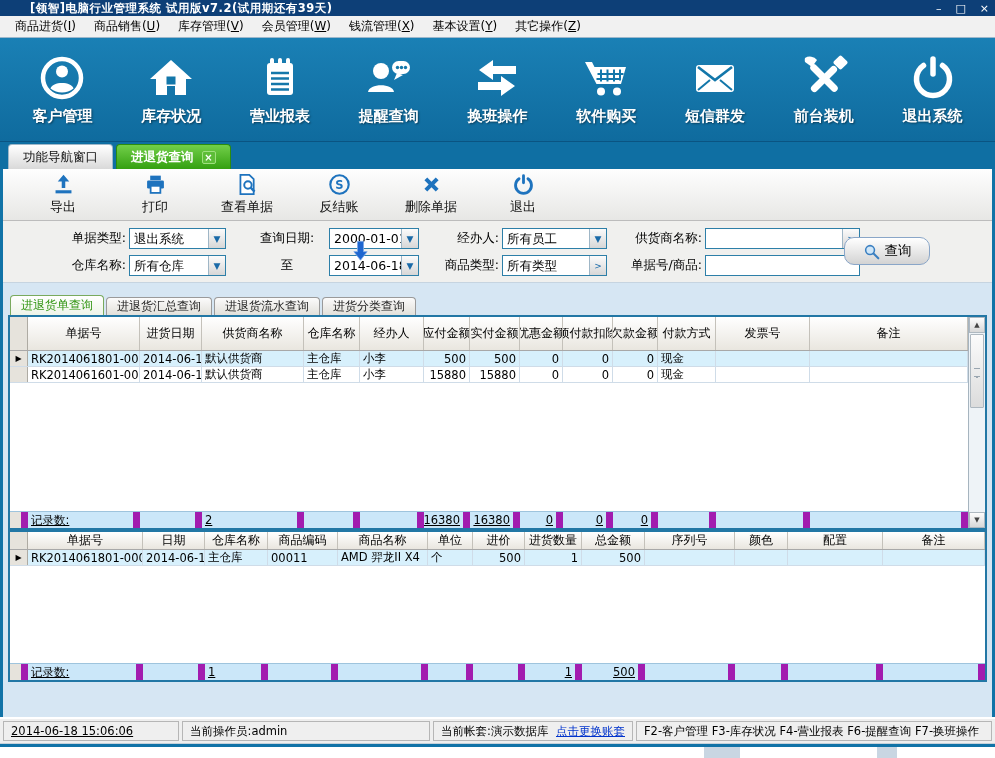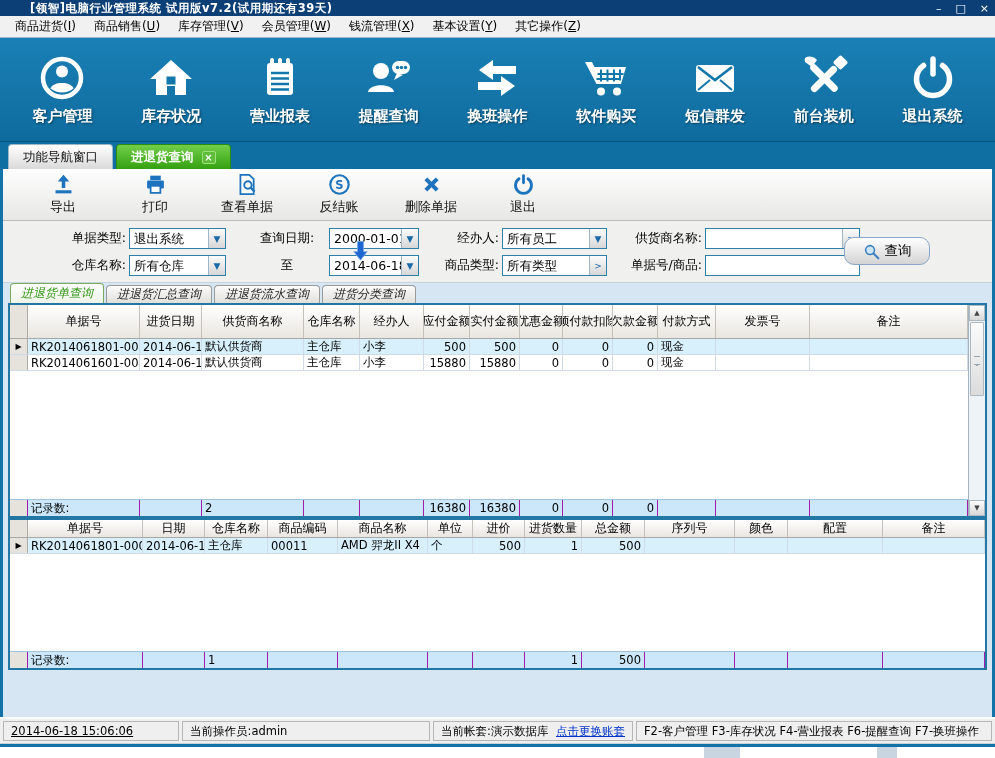--- a/index.html
+++ b/index.html
@@ -51,40 +51,40 @@
   .w70 { width:70px; margin-left:10px; } .w95 { width:95px; }
   .combo, .inputbox { height:21px; background:#fff; border:1px solid #2d7fa8; display:flex; align-items:stretch; }
   .combo-text { flex:1; font-size:12.5px; padding:2px 3px 0 4px; white-space:nowrap; overflow:hidden; }
   .combo-btn { width:17px; background:linear-gradient(#fbfbfb,#d7d7d7); border-left:1px solid #9fb6c6; color:#1a6aa8; font-size:9px; display:flex; align-items:center; justify-content:center; }
   .c97 { width:97px; margin-left:3px; } .c90 { width:90px; margin-left:3px; } .c105 { width:105px; margin-left:3px; } .c155 { width:155px; margin-left:3px; }
   .blue-down-arrow { position:absolute; left:350px; top:18px; width:15px; height:24px; }
   .search-btn { position:absolute; right:62px; top:16px; width:86px; height:28px; border:1.5px solid #8aa6c8; border-radius:10px; background:linear-gradient(#ffffff,#d3d3d3); display:flex; align-items:center; justify-content:center; gap:5px; font-size:13.5px; color:#000; }
   .search-btn svg { width:17px; height:17px; }
 
   
-  .querytabs { height:20px; display:flex; align-items:flex-end; padding-left:7px; gap:2px; flex:0 0 auto;font-style:italic; }
+  .querytabs { height:32px; display:flex; align-items:flex-end; padding-left:7px; gap:2px; flex:0 0 auto; }
   .q-tab { height:18px; padding:0 10px; font-size:12px; display:flex; align-items:center; border:1px solid #9a9a9a; border-bottom:none; border-radius:4px 4px 0 0; background:linear-gradient(#fbfbfb,#e2e0da); color:#222; white-space:nowrap; }
   .q-tab.active { height:20px; color:#2f9410; border-color:#79aa5d; background:linear-gradient(#ffffff,#eef4e8); }
 
   
   .grid { border:2px solid #2277a5; background:#fff; margin:0 5px; display:flex; flex:0 0 auto; }
   .grid1 { height:215px; } .grid2 { height:152px; }
   .grid-main { flex:1; display:flex; flex-direction:column; min-width:0; }
   .grid-header { display:flex; background:linear-gradient(#ffffff,#e9e6df); border-bottom:1px solid #a8a8a8; flex:0 0 auto; }
   .h34 .grid-header { height:34px; } .h18 .grid-header { height:18px; }
   .gcell { border-right:1px solid #c4c1ba; font-size:11.5px; padding:0 3px; white-space:nowrap; overflow:hidden; display:flex; align-items:center; }
   .grid-header .gcell { justify-content:center; text-align:center; line-height:1.05; font-size:12px; color:#000; }
   .grid-row { display:flex; height:16px; flex:0 0 auto; border-bottom:1px solid #cfdce8; }
   .grid-row .gcell { border-right:1px solid #cfdce8; }
   .grid-row.sel { background:#d7f0fc; }
   .gcell.num { justify-content:flex-end; }
   .gcell.ind { background:#e6e3dc; border-right:1px solid #aeaba3; justify-content:center; font-size:8px; color:#000; padding:0; }
   .grid-filler { flex:1 1 auto; background:#fff; }
   .grid-footer { display:flex; height:17px; background:#cbe7f9; border-top:1px solid #9ec4dd; flex:0 0 auto; }
-  .grid-footer .gcell { border-right:1px solid #a21caf; }
+  .grid-footer .gcell { border-right:7px solid #a21caf;text-decoration:underline; }
   .vscroll { width:17px; border-left:1px solid #a6b4bf; background:#eef3f7; display:flex; flex-direction:column; flex:0 0 auto; }
   .sc-btn { height:16px; background:linear-gradient(#fdfdfd,#d8d8d8); border:1px solid #aeb8c0; font-size:7px; color:#444; display:flex; align-items:center; justify-content:center; flex:0 0 auto; }
   .sc-thumb { height:74px; margin:1px; background:linear-gradient(#fbfbfb,#dcdcdc); border:1px solid #aeb8c0; border-radius:1px; position:relative; flex:0 0 auto; }
   .sc-thumb:after { content:""; position:absolute; left:3px; right:3px; top:33px; height:7px; border-top:1px solid #9aa6b0; border-bottom:1px solid #9aa6b0; box-shadow:0 3px 0 -2px #9aa6b0; }
   .sc-track { flex:1; }
 
   
   .detailhead { height:27px; display:flex; align-items:center; padding-left:24px; flex:0 0 auto; }
   .detail-title { font-size:13px; font-weight:bold; color:#1532c8; }
   .detail-label { font-size:12.5px; font-weight:bold; color:#000; margin-left:78px; }

